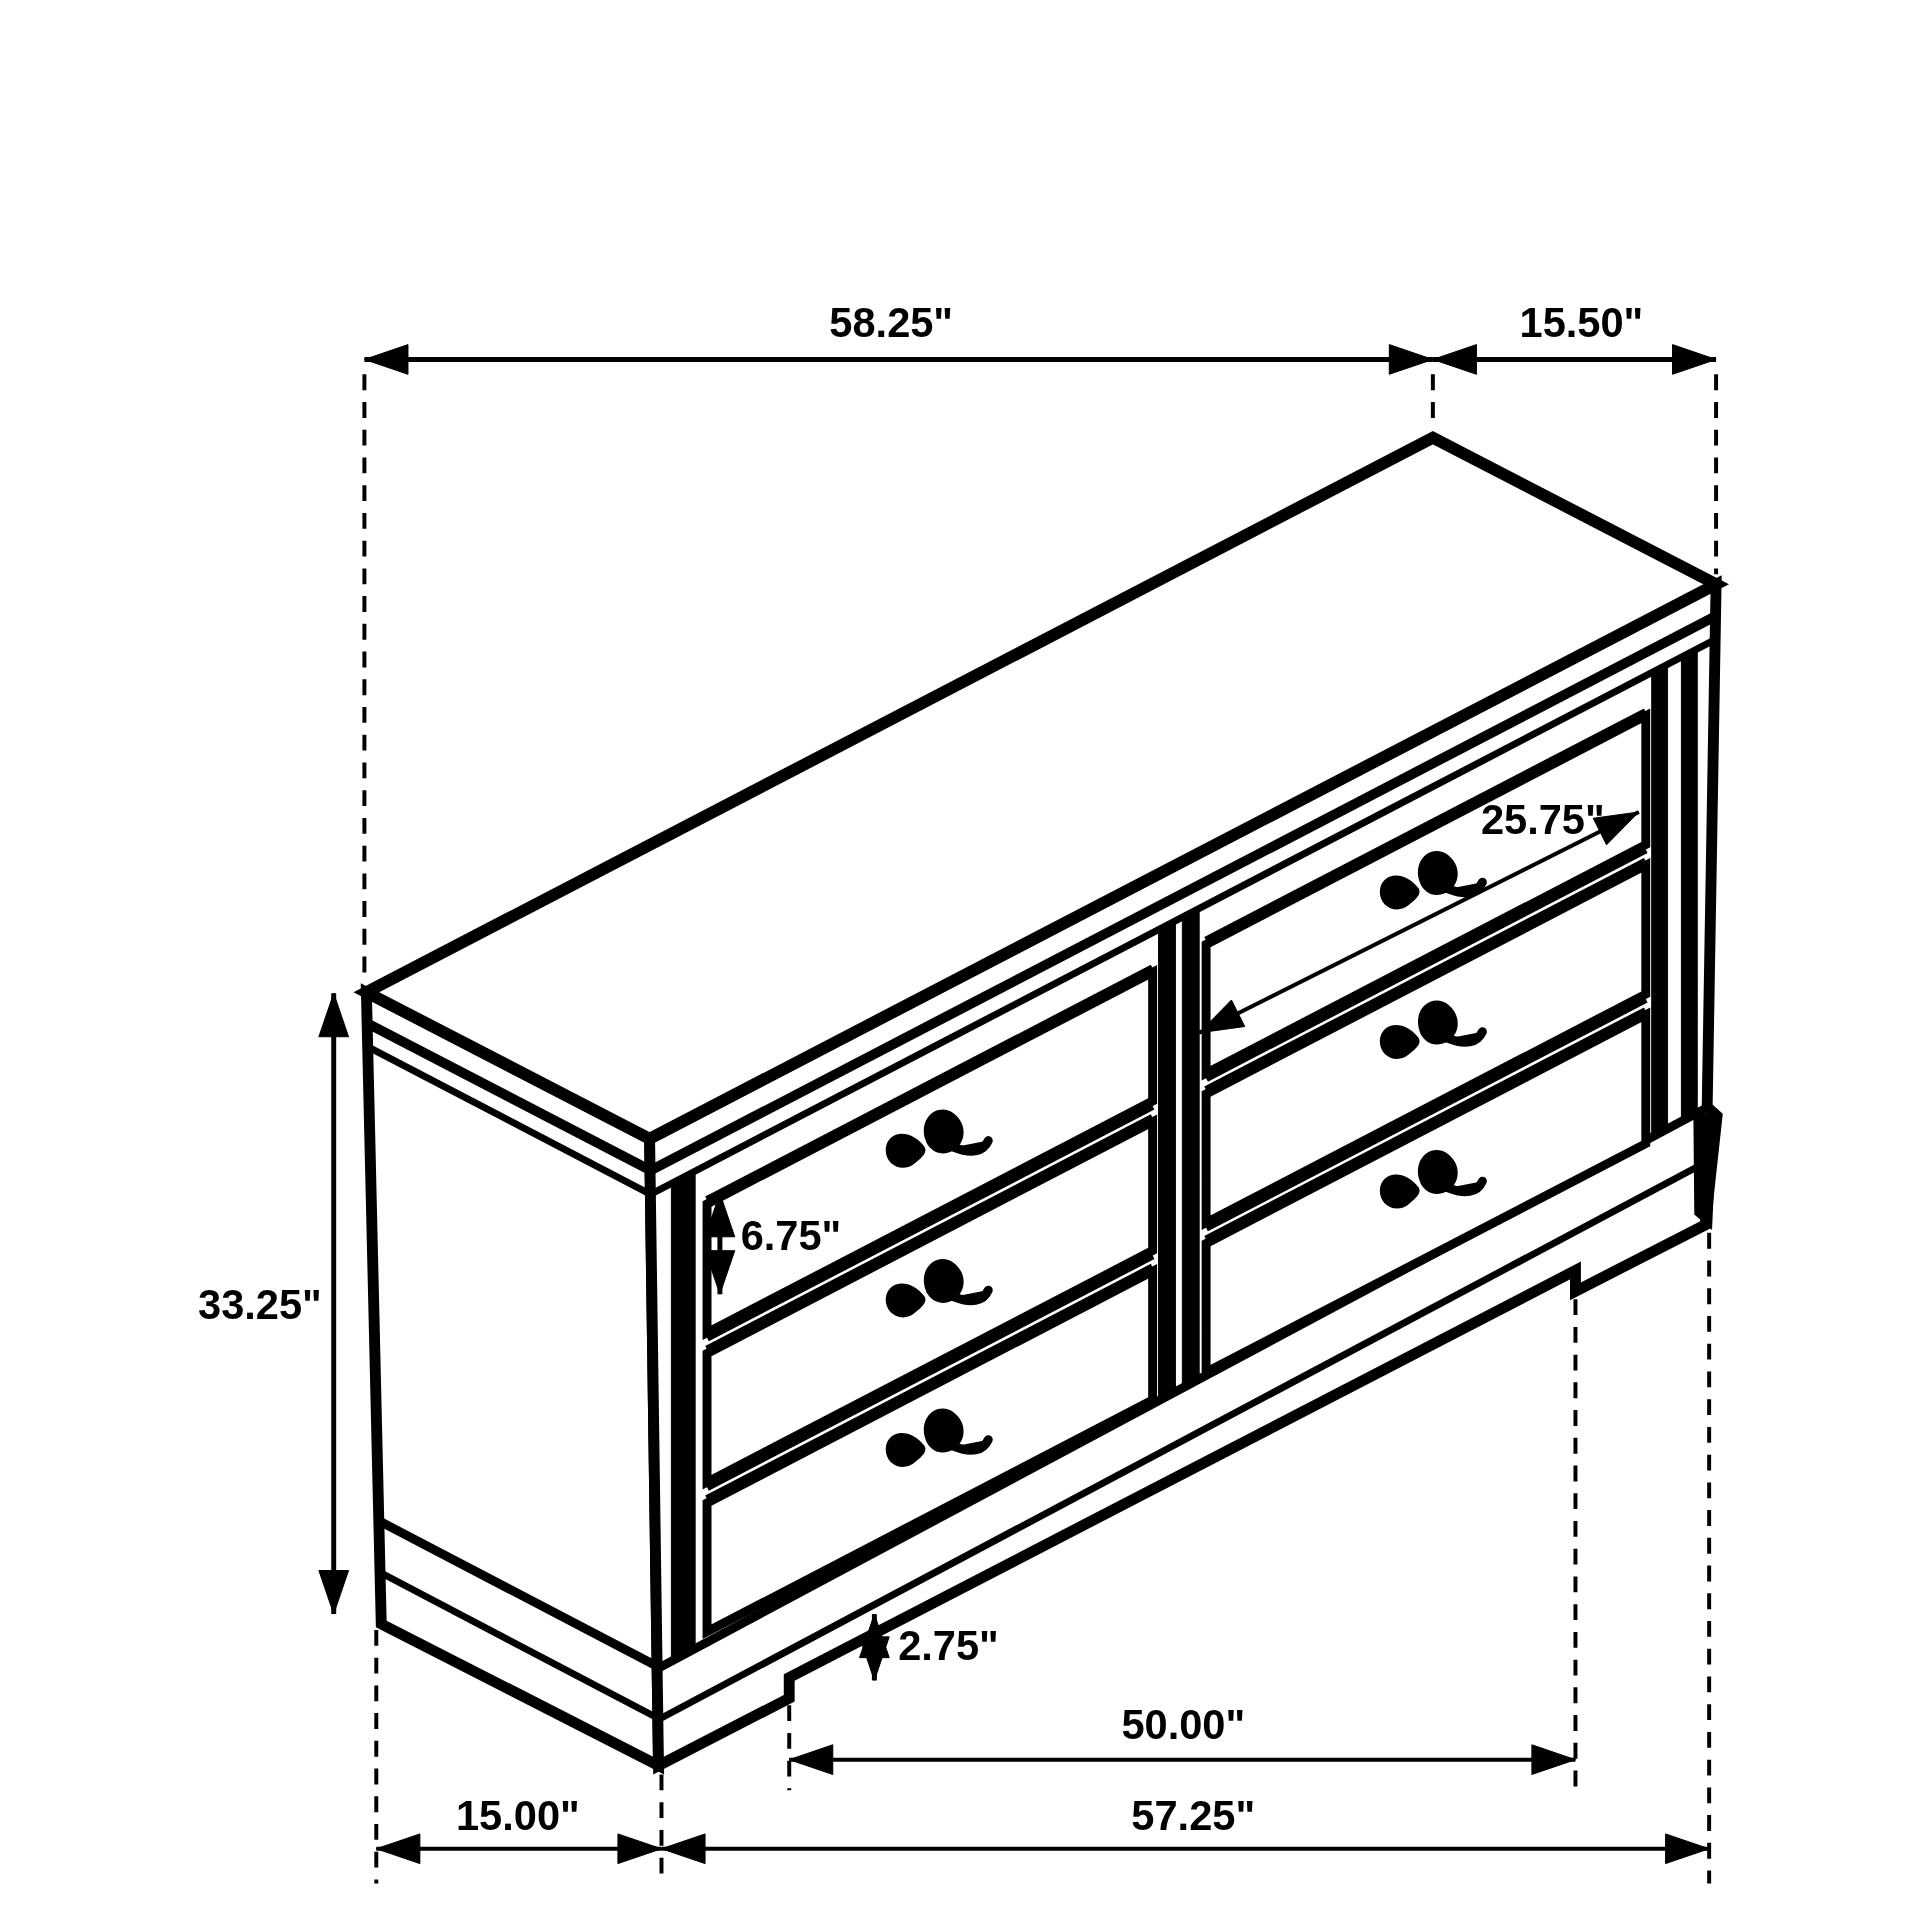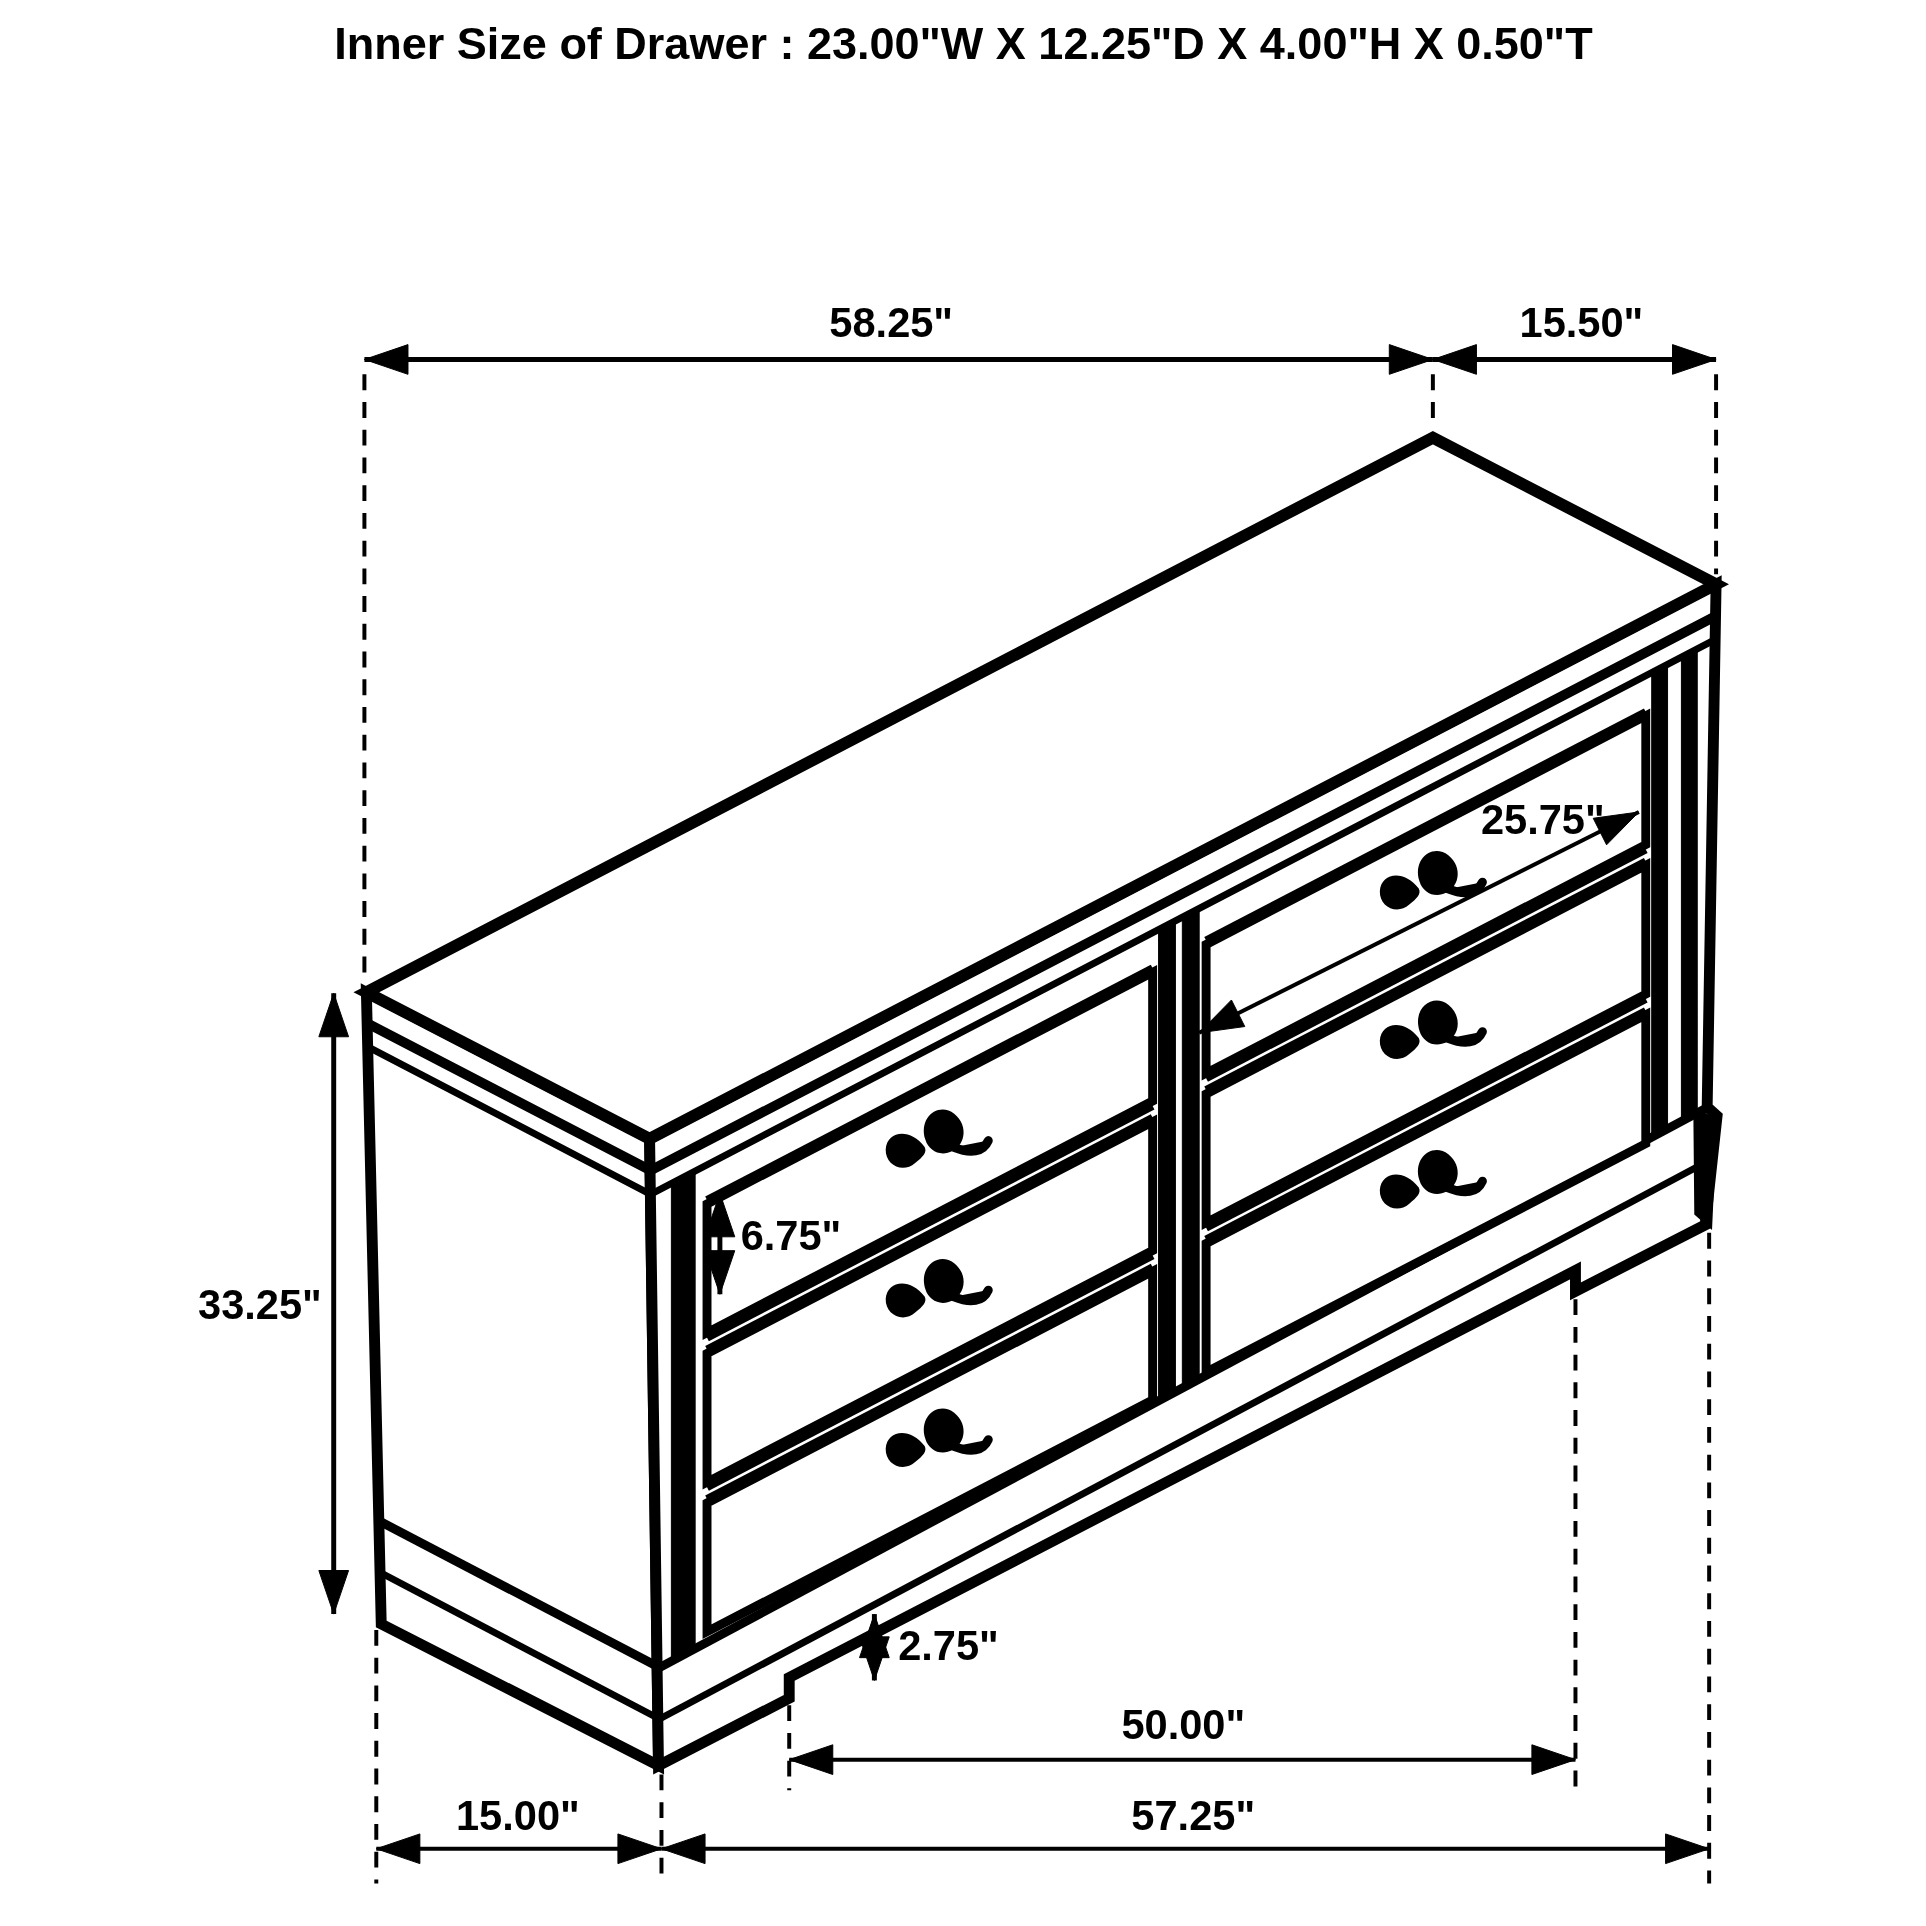--- a/index.html
+++ b/index.html
@@ -7,21 +7,20 @@
          font-family:"Liberation Sans",sans-serif;}
   .title{position:absolute;top:18px;left:0;width:100%;text-align:center;
          font-size:45px;font-weight:bold;color:#000;letter-spacing:0px;}
   svg{position:absolute;left:0;top:0;}
   text.dim{font-family:"Liberation Sans",sans-serif;font-size:42px;font-weight:bold;fill:#000000;}
 </style>
 </head>
 <body>
 
 <div class="stage">
-  <div class="title">Inner Size of Drawer : 23.00"W X 12.25"D X 4.00"H X 0.50"T</div>
 
   <svg width="1927" height="1927" viewBox="0 0 1946 1946">
 
     <g id="geom">
         <polygon points="370,1002 656,1150 665,1783 385,1640" fill="#fff" stroke="#000000" stroke-width="11" stroke-linejoin="miter"></polygon>
         <path d="M656,1150 L1733,590 L1724,1118 L1734,1127 L1722,1237 L1591,1304 L1591,1283 L797,1694 L797,1715 L665,1783 Z" fill="#fff" stroke="#000000" stroke-width="11" stroke-linejoin="miter"></path>
         <polygon points="370,1002 1447,442 1733,590 656,1150" fill="#fff" stroke="#000000" stroke-width="12" stroke-linejoin="miter"></polygon>
         <path d="M372,1034 L657,1182 L1731,623" fill="none" stroke="#000000" stroke-width="10" stroke-linejoin="miter"></path>
         <path d="M373,1058 L657,1206 L1730,647" fill="none" stroke="#000000" stroke-width="7" stroke-linejoin="miter"></path>
         <line x1="666" y1="1684" x2="1723" y2="1119" stroke="#000000" stroke-width="9"></line>

